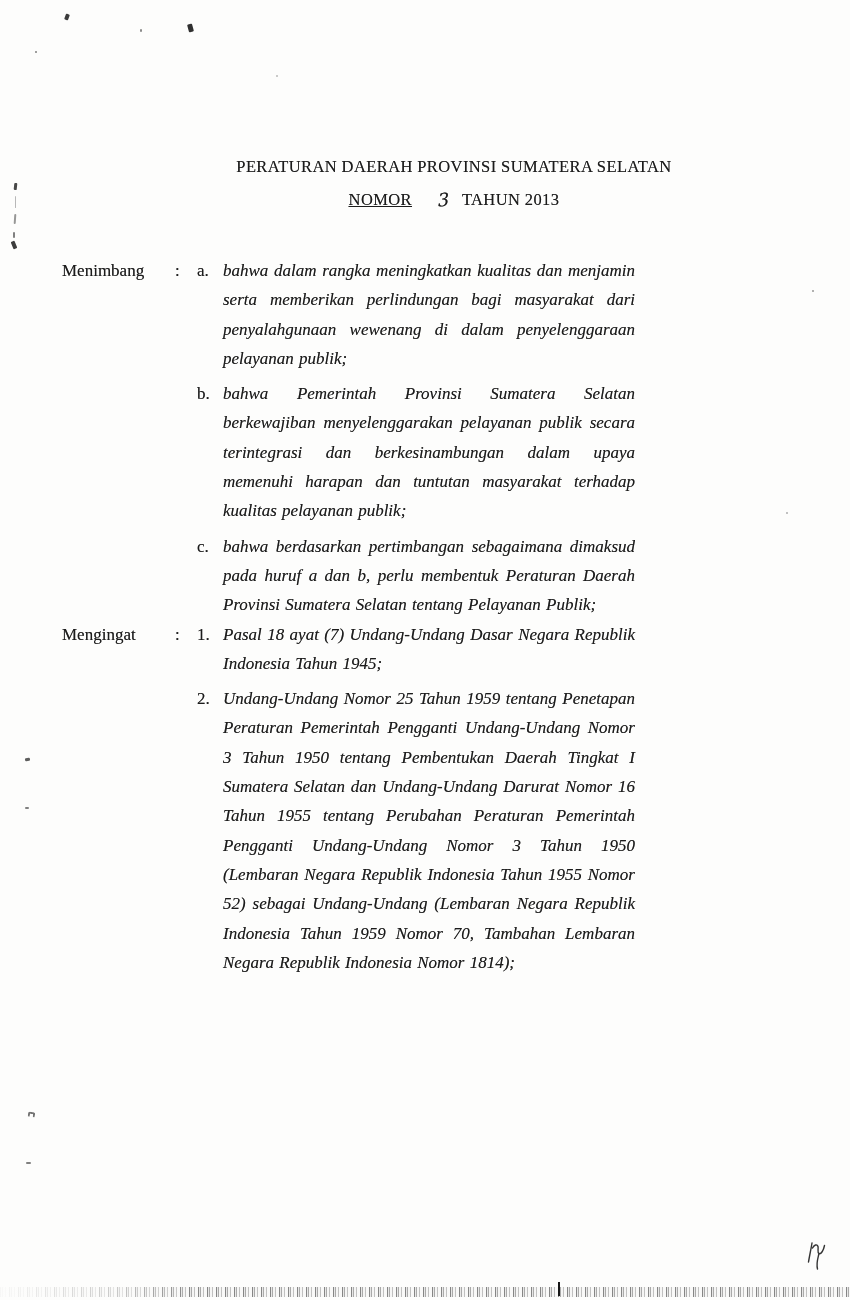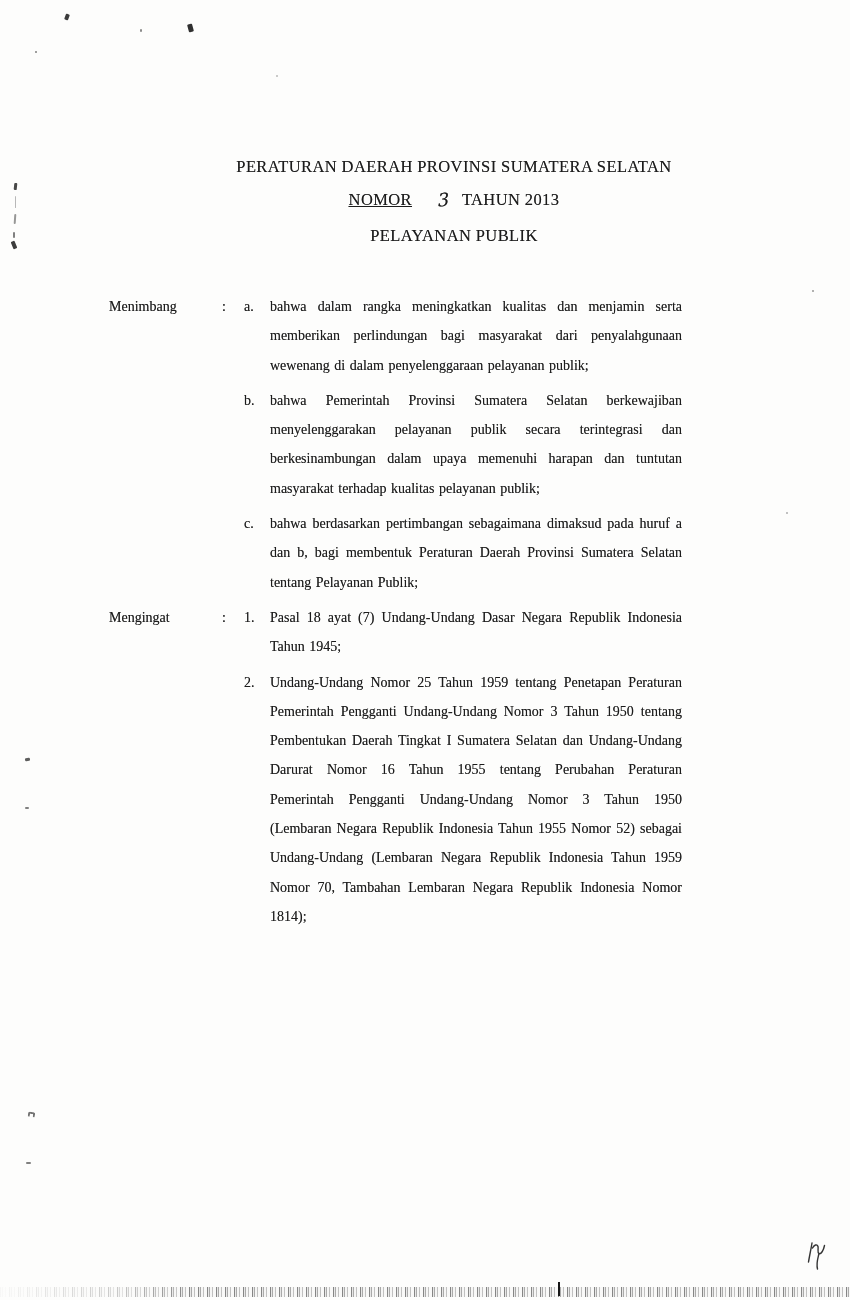--- a/index.html
+++ b/index.html
@@ -39,36 +39,37 @@
     top: 1px;
   }
   .h-tentang    { margin-bottom: 17px; letter-spacing: 3px; }
   .h-subject    { margin-bottom: 17px; }
   .h-invocation { margin-bottom: 10px; }
   .h-official   { margin-bottom: 0; }
 
   
   .doc-body {
     margin-top: 46px;
-    padding-left: 109px;
-    font-size: 14px;
+    padding-left: 62px;
+    font-size: 17px;
     line-height: 29.3px;
   }
   .clause { display: flex; align-items: flex-start; }
-  .clause + .clause { margin-top: 6px; }
+  .clause + .clause { }
   .clause-label { width: 113px; flex-shrink: 0; }
   .clause-colon { width: 22px; flex-shrink: 0; }
   .clause-items { width: 440px; }
   .item { display: flex; margin-bottom: 6px; }
   .item:last-child { margin-bottom: 0; }
   .marker { width: 26px; flex-shrink: 0; }
   .item-text {
     width: 412px;
     text-align: justify;
     word-spacing: 1px;
+    font-style: italic;
   }
 
   
   .speck { position: absolute; background: #1a1a1a; border-radius: 1px; }
   .paraf { position: absolute; left: 806px; top: 1240px; }
   .scan-edge {
     position: absolute;
     left: 0; right: 0;
     bottom: 3px;
     height: 10px;
@@ -111,40 +112,39 @@
   <div class="speck" style="left:25px;top:758px;width:5px;height:3px;transform:rotate(-12deg);opacity:.7"></div>
   <div class="speck" style="left:25px;top:807px;width:4px;height:2px;opacity:.55"></div>
   <div class="speck" style="left:28px;top:1112px;width:7px;height:5px;transform:rotate(8deg);opacity:.6;border-radius:2px 2px 0 0;background:transparent;border-top:2px solid #1a1a1a;border-left:2px solid #1a1a1a;border-right:2px solid #1a1a1a"></div>
   <div class="speck" style="left:26px;top:1162px;width:5px;height:2px;opacity:.55"></div>
 
   <header class="doc-header">
     <div class="h-line h-title">PERATURAN DAERAH PROVINSI SUMATERA SELATAN</div>
     <div class="h-line h-nomor">
       <span class="gap-l">NOMOR</span><span class="handwritten">3</span><span class="gap-r">TAHUN 2013</span>
     </div>
-    <div class="h-line h-subject">PELAYANAN PUBLIK</div>
   </header>
 
   <main class="doc-body">
 
     <section class="clause">
       <div class="clause-label">Menimbang</div>
       <div class="clause-colon">:</div>
       <div class="clause-items">
         <div class="item">
           <span class="marker">a.</span>
           <p class="item-text">bahwa dalam rangka meningkatkan kualitas dan menjamin serta memberikan perlindungan bagi masyarakat dari penyalahgunaan wewenang di dalam penyelenggaraan pelayanan publik;</p>
         </div>
         <div class="item">
           <span class="marker">b.</span>
           <p class="item-text">bahwa Pemerintah Provinsi Sumatera Selatan berkewajiban menyelenggarakan pelayanan publik secara terintegrasi dan berkesinambungan dalam upaya memenuhi harapan dan tuntutan masyarakat terhadap kualitas pelayanan publik;</p>
         </div>
         <div class="item">
           <span class="marker">c.</span>
-          <p class="item-text">bahwa berdasarkan pertimbangan sebagaimana dimaksud pada huruf a dan b, bagi membentuk Peraturan Daerah Provinsi Sumatera Selatan tentang Pelayanan Publik;</p>
+          <p class="item-text">bahwa berdasarkan pertimbangan sebagaimana dimaksud pada huruf a dan b, perlu membentuk Peraturan Daerah Provinsi Sumatera Selatan tentang Pelayanan Publik;</p>
         </div>
       </div>
     </section>
 
     <section class="clause">
       <div class="clause-label">Mengingat</div>
       <div class="clause-colon">:</div>
       <div class="clause-items">
         <div class="item">
           <span class="marker">1.</span>

